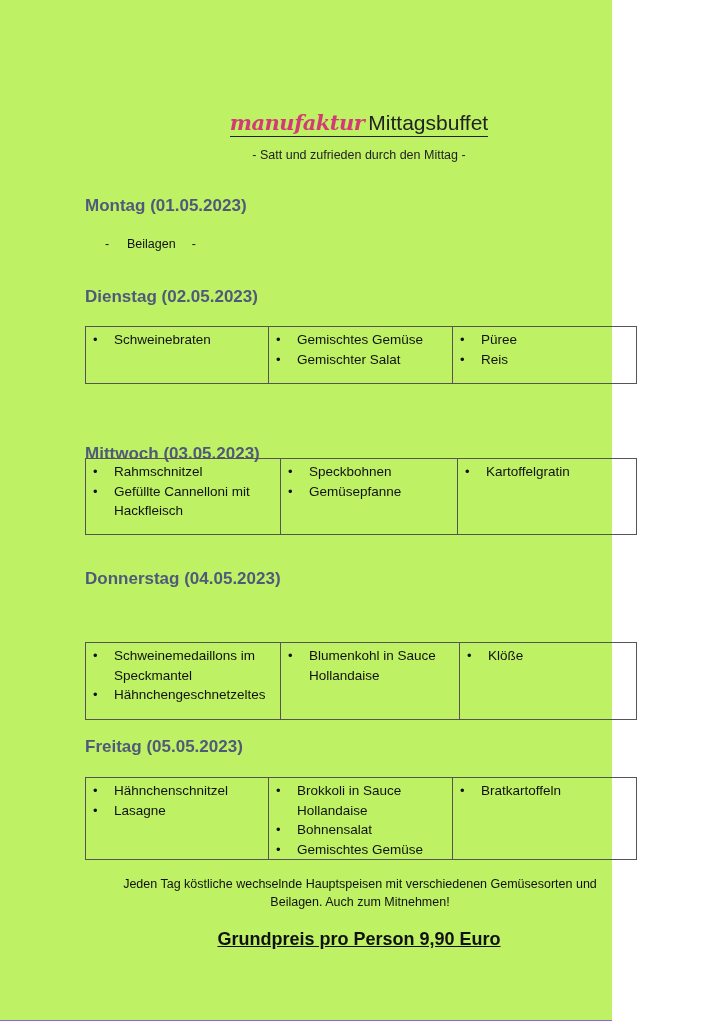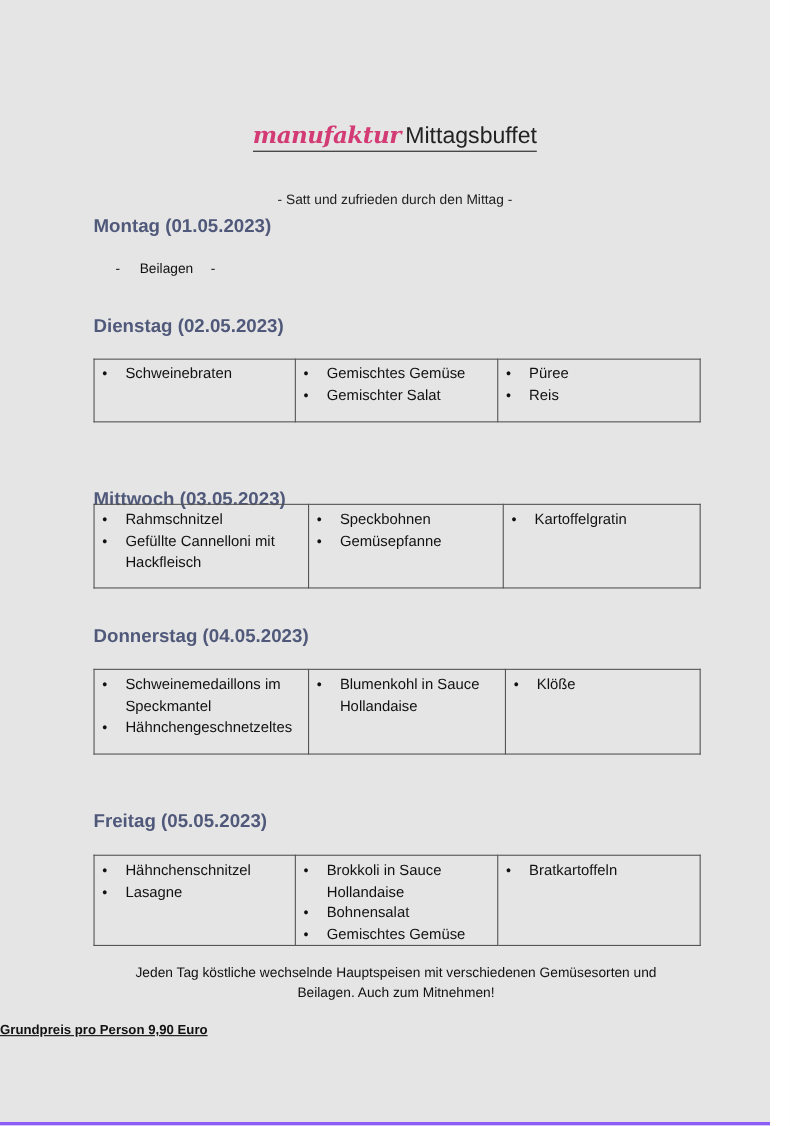--- a/index.html
+++ b/index.html
@@ -11,24 +11,24 @@
       width: 718px;
       height: 1024px;
       position: relative;
       overflow: hidden;
       font-family: "Liberation Sans", "DejaVu Sans", sans-serif;
       color: #111;
     }
     .page {
       position: absolute;
       left: 0; top: 0;
-      width: 700px;
+      width: 612px;
       height: 1020px;
-      background: #e5e5e5;
-      border-bottom: 3px solid #8b5cf6;
+      background: #bef264;
+      border-bottom: 1px solid #8b5cf6;
     }
     .title-line {
       position: absolute;
       top: 108px;
       left: 0;
       width: 718px;
       text-align: center;
       font-size: 22px;
       line-height: 30px;
     }
@@ -47,21 +47,21 @@
       letter-spacing: -0.5px;
     }
     .title-rest {
       color: #222;
       font-family: "Liberation Sans", sans-serif;
       font-size: 21px;
       margin-left: 4px;
     }
     .subtitle {
       position: absolute;
-      top: 174px;
+      top: 148px;
       left: 0;
       width: 718px;
       text-align: center;
       font-size: 12.5px;
       color: #222;
     }
     .day-heading {
       position: absolute;
       left: 85px;
       font-size: 17px;
@@ -118,21 +118,22 @@
       text-align: center;
       font-size: 12.5px;
       line-height: 18px;
       color: #111;
     }
     .price {
       position: absolute;
       top: 929px;
       left: 0;
       width: 718px;
-      font-size: 12px;
+      text-align: center;
+      font-size: 18px;
       font-weight: bold;
       text-decoration: underline;
       color: #111;
     }
   </style>
 </head>
 <body>
 
 <div class="page">
 
@@ -203,21 +204,21 @@
       <td>
             <ul>
         <li>Kartoffelgratin</li>
       </ul>
           </td>
     </tr>
   </tbody>
     </table>
 
   <h2 class="day-heading" style="top:569px;">Donnerstag (04.05.2023)</h2>
-  <table class="menu" style="top:608px;">
+  <table class="menu" style="top:642px;">
     <colgroup>
         <col style="width:195px">
         <col style="width:179px">
         <col style="width:177px">
       </colgroup>
     <tbody>
         <tr style="height:77px;">
       <td>
             <ul>
         <li>Schweinemedaillons im Speckmantel</li>

